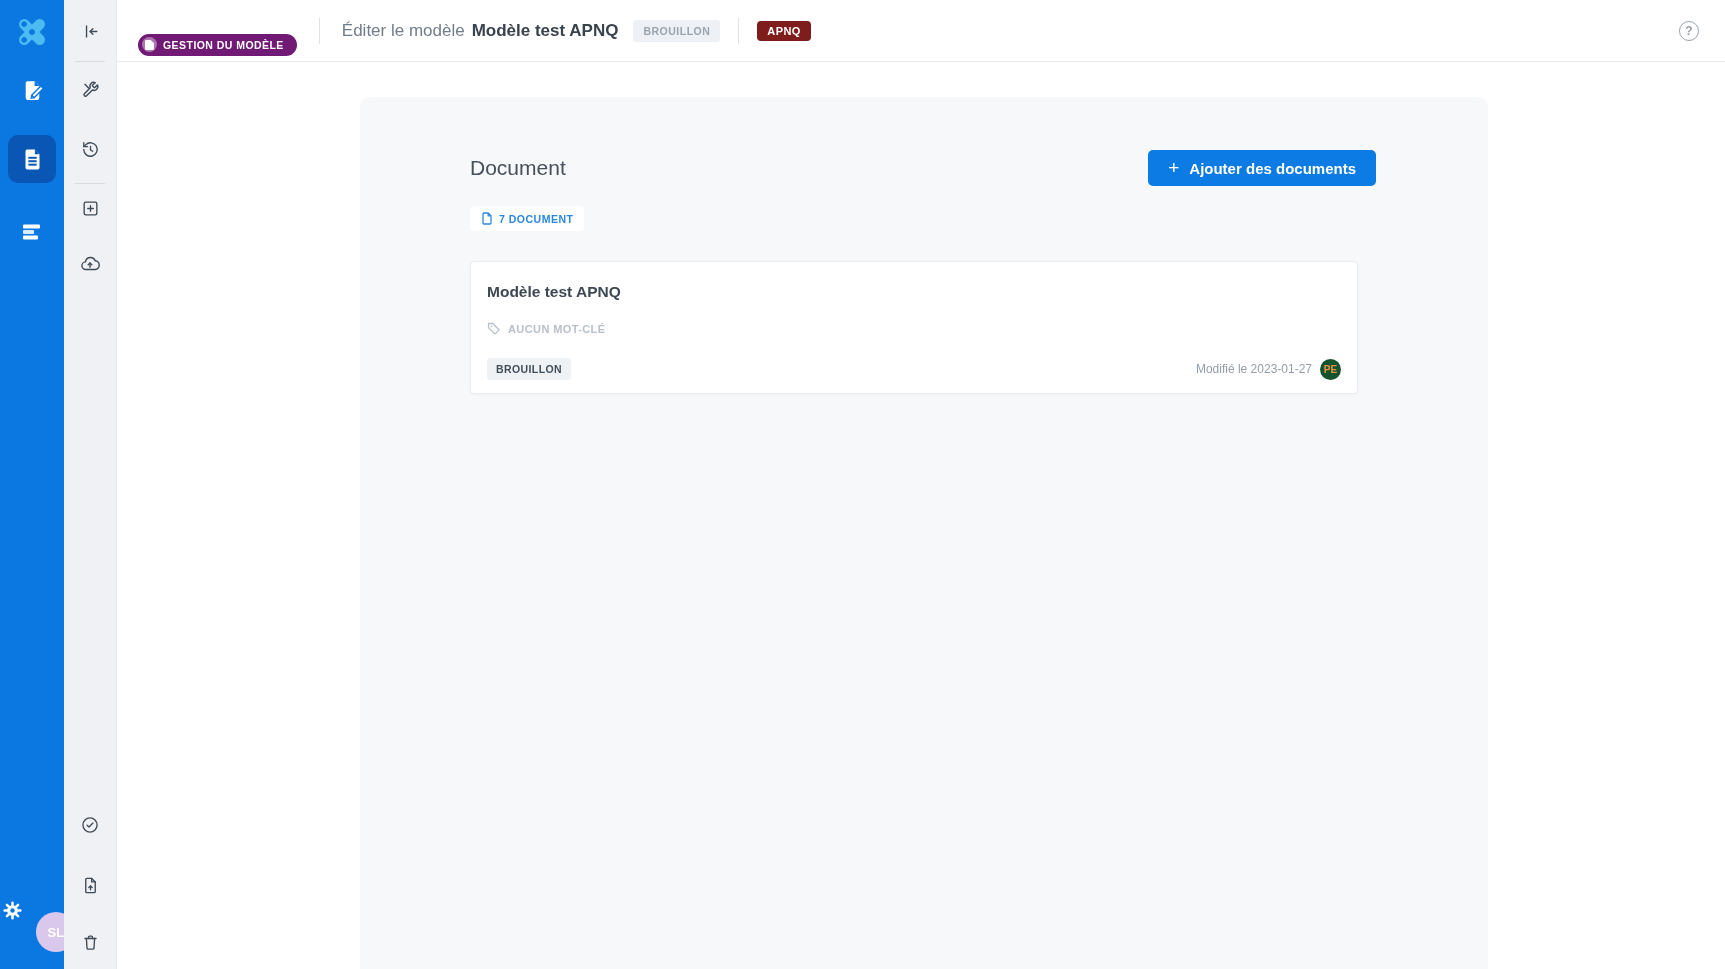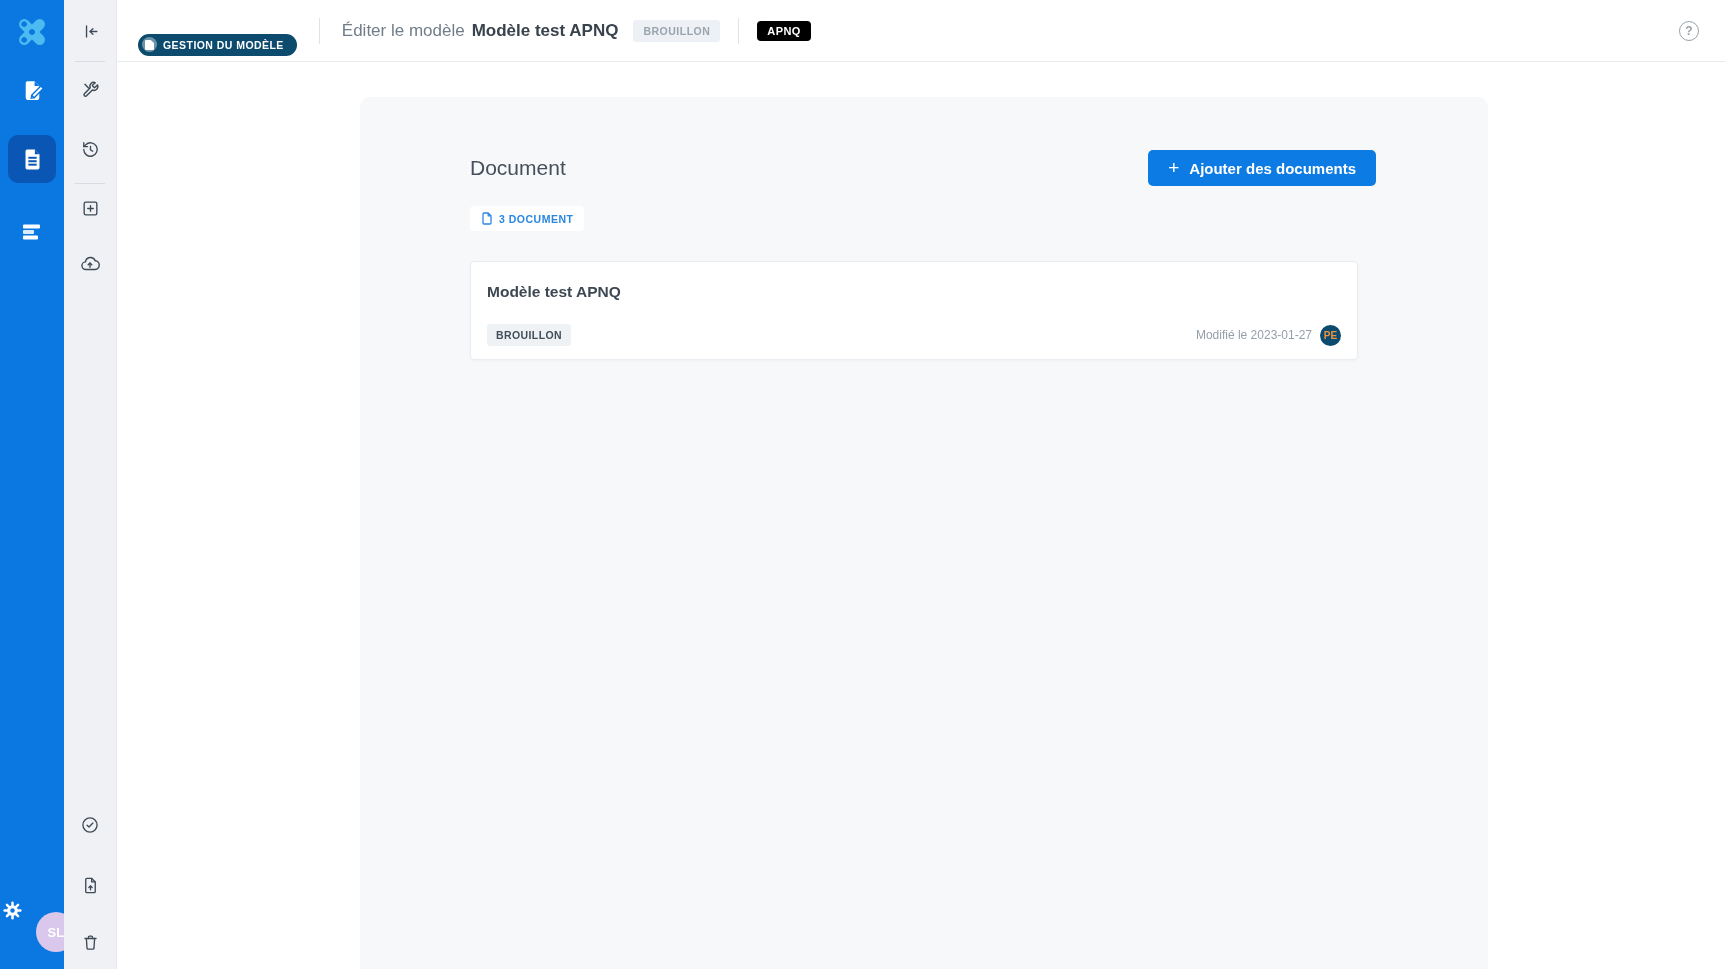--- a/index.html
+++ b/index.html
@@ -34,31 +34,31 @@
   .sbtn.plus { margin-top:6px; }
   .sbtn.cloud { margin-top:20px; }
   .srail-bottom { margin-top:auto; display:flex; flex-direction:column; align-items:center; margin-bottom:9px; }
   .sbtn.fileup { margin-top:24px; }
   .sbtn.trash { margin-top:21px; }
 
   
   .main { flex:1; display:flex; flex-direction:column; min-width:0; }
   .topbar { height:62px; background:#ffffff; border-bottom:1px solid #e7eaee; display:flex; align-items:center;
             padding:0 26px 0 21px; flex-shrink:0; }
-  .module-badge { display:flex; align-items:center; gap:6px; background:#0c4a6e; color:#fff; font-size:10.5px; font-weight:bold;
+  .module-badge { display:flex; align-items:center; gap:6px; background:#701a75; color:#fff; font-size:10.5px; font-weight:bold;
                   letter-spacing:.45px; padding:3px 13px 3px 4px; border-radius:12px; height:22px; white-space:nowrap;margin-top:28px; }
   .module-badge .circ { width:15px; height:15px; border-radius:50%; background:rgba(255,255,255,.4);
                         display:flex; align-items:center; justify-content:center; flex-shrink:0; }
   .vdiv { width:1px; height:26px; background:#dfe3e8; margin:0 22px; flex-shrink:0; }
   .vdiv.small { margin:0 18px; }
   .page-title { font-size:17px; color:#717d89; display:flex; gap:7px; align-items:flex-end; white-space:nowrap; }
   .page-title .strong { color:#39434e; font-weight:700; }
   .hdr-status { background:#edf0f4; color:#9aa4ae; font-size:10.5px; font-weight:bold; letter-spacing:.5px;
                 padding:5px 10px; border-radius:3px; margin-left:15px; white-space:nowrap; }
-  .org-badge { background:#000000; color:#ffffff; font-size:11px; font-weight:bold; letter-spacing:.4px;
+  .org-badge { background:#7f1d1d; color:#ffffff; font-size:11px; font-weight:bold; letter-spacing:.4px;
                padding:4px 10px; border-radius:4px; white-space:nowrap; }
   .help-btn { margin-left:auto; width:20px; height:20px; border:1.5px solid #98a1ab; border-radius:50%; color:#98a1ab;
               font-size:12px; font-weight:bold; display:flex; align-items:center; justify-content:center; cursor:pointer; }
 
   .content { flex:1; position:relative; background:#ffffff; }
   .panel { position:absolute; left:243px; top:35px; bottom:0; width:1128px; background:#f7f8fa;
            border-radius:10px 10px 0 0; padding:34px 112px 0 110px; }
   .panel-head { display:flex; justify-content:space-between; align-items:center;margin-top:19px; }
   .section-title { font-size:21px; font-weight:400; color:#45505c; }
   .add-btn { background:#0c7be4; color:#ffffff; border:none; border-radius:5px; height:36px; padding:0 20px;
@@ -70,21 +70,21 @@
 
   .doc-card { margin-top:30px; width:888px; background:#ffffff; border:1px solid #e9ecf0; border-radius:4px;
               box-shadow:0 1px 3px rgba(33,43,54,.04); padding:21px 16px 13px; cursor:pointer; }
   .doc-card-title { font-size:15.5px; font-weight:600; color:#3d4853; }
   .keyword-row { margin-top:21px; display:flex; align-items:center; gap:8px; color:#b8c0ca; font-size:11px;
                  letter-spacing:.4px; font-weight:600; }
   .card-foot { margin-top:23px; display:flex; align-items:center; justify-content:space-between; }
   .card-status { background:#eff2f5; color:#414e5a; font-size:10.5px; font-weight:bold; letter-spacing:.4px;
                  padding:5px 9px; border-radius:3px; }
   .card-meta { display:flex; align-items:center; gap:8px; color:#949ea9; font-size:12px; }
-  .pe-avatar { width:21px; height:21px; border-radius:50%; background:#0c4a6e; color:#ee9440; font-size:10px;
+  .pe-avatar { width:21px; height:21px; border-radius:50%; background:#14532d; color:#ee9440; font-size:10px;
                font-weight:bold; display:flex; align-items:center; justify-content:center; }
 
   svg { display:block; }
 </style>
 </head>
 <body>
 
 <nav class="rail-primary">
   <div class="logo-box">
     <svg width="38" height="38" viewBox="0 0 40 40">
@@ -250,27 +250,34 @@
           <span>Ajouter des documents</span>
         </button>
       </div>
 
       <div>
         <span class="count-chip">
           <svg width="12" height="13" viewBox="0 0 12 13" fill="none" stroke="#2a87e0" stroke-width="1.3" stroke-linejoin="round">
             <path d="M7.2 1H3a1 1 0 0 0-1 1v9a1 1 0 0 0 1 1h6a1 1 0 0 0 1-1V3.8z"></path>
             <path d="M7.2 1v2.8H10"></path>
           </svg>
-          <span>3 DOCUMENT</span>
+          <span>7 DOCUMENT</span>
         </span>
       </div>
 
       <article class="doc-card">
         <div class="doc-card-title">Modèle test APNQ</div>
 
+        <div class="keyword-row">
+          <svg width="13" height="13" viewBox="0 0 13 13" fill="none" stroke="#b8c0ca" stroke-width="1.3" stroke-linejoin="round">
+            <path d="M1.5 1.5h4.3l5.7 5.7a1 1 0 0 1 0 1.4L8.7 11.4a1 1 0 0 1-1.4 0L1.5 5.7z"></path>
+            <circle cx="4.3" cy="4.3" r="0.9" fill="#b8c0ca" stroke="none"></circle>
+          </svg>
+          <span>AUCUN MOT-CLÉ</span>
+        </div>
 
         <div class="card-foot">
           <span class="card-status">BROUILLON</span>
           <div class="card-meta">
             <span>Modifié le 2023-01-27</span>
             <span class="pe-avatar">PE</span>
           </div>
         </div>
       </article>
 

